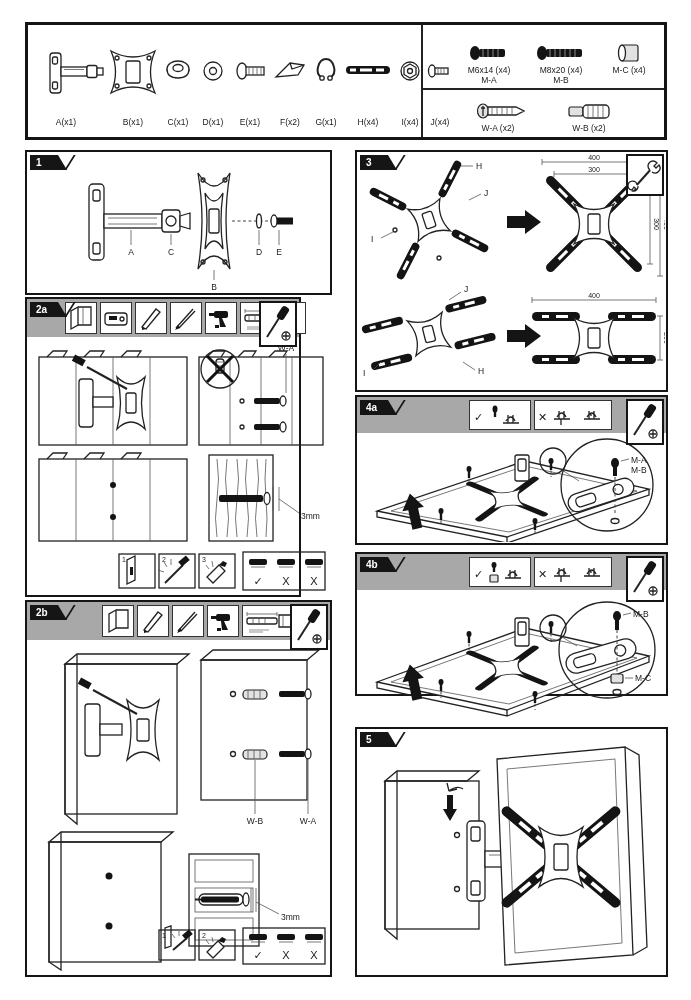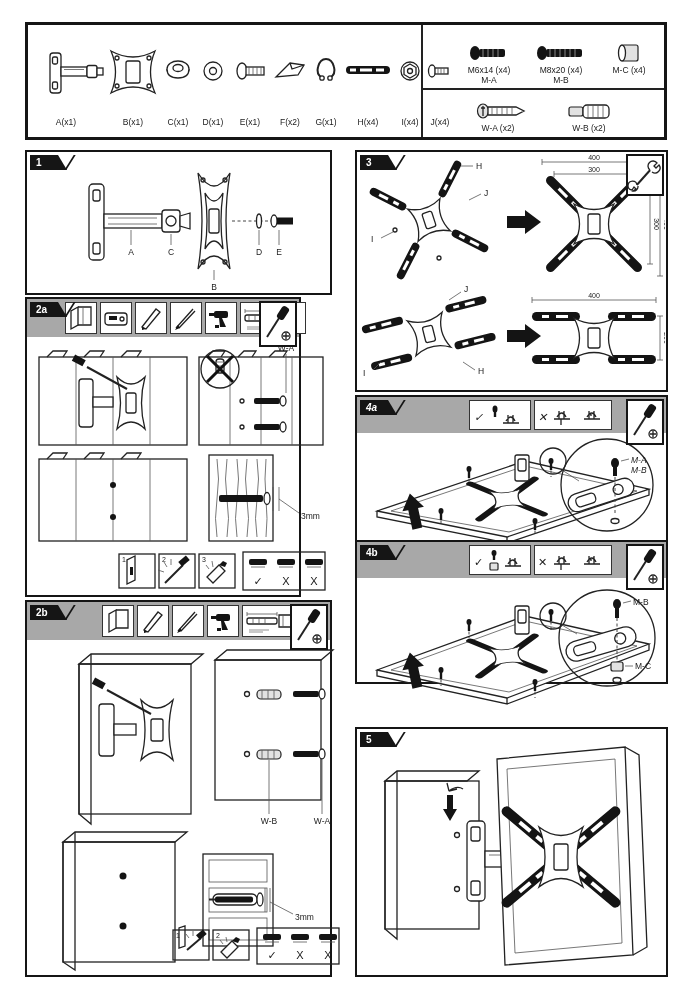--- a/index.html
+++ b/index.html
@@ -389,21 +389,21 @@
           <rect x="278" y="220" width="18" height="6" rx="2" class="bk"></rect>
             <line x1="280" y1="228" x2="294" y2="228" class="thin"></line>
         </g>
         <text x="231" y="246" text-anchor="middle" class="mark">✓</text>
         <text x="259" y="246" text-anchor="middle" class="mark">X</text>
         <text x="287" y="246" text-anchor="middle" class="mark">X</text>
       </g>
     </svg>
   </div>
 
-  <div class="panel" style="left:25px;top:600px;width:307px;height:377px;padding-left:14px;">
+  <div class="panel" style="left:25px;top:600px;width:307px;height:377px;">
     <div class="tabwrap">
       <div class="tab">2b</div>
       <div class="slash"></div>
     </div>
     <div class="hdr"></div>
     <div class="iconrow" style="left:75px;">
       <div class="ibox" style="width:32px;height:32px;">
         <svg width="30" height="30">
             <path d="M6 26 L6 8 L13 4 L13 22 Z" fill="#cfcfcf" class="s"></path>
             <path d="M13 4 L25 4 L25 22 L13 22" class="s"></path>
@@ -687,21 +687,21 @@
         <path d="M -20 -20 Q 0 -9 20 -20 Q 9 0 20 20 Q 0 9 -20 20 Q -9 0 -20 -20 Z" class="sf"></path>
         <rect x="-6" y="-10" width="12" height="20" rx="2" class="s"></rect>
         <path d="M-62 -38 h124 M-62 -35 v-6 M62 -35 v-6" class="thin"></path>
         <text x="0" y="-40" text-anchor="middle" class="txts">400</text>
         <path d="M66 -22 v44 M63 -22 h6 M63 22 h6" class="thin"></path>
         <text x="70" y="0" class="txts" transform="rotate(90 70 0)" text-anchor="middle">200</text>
       </g>
     </svg>
   </div>
 
-  <div class="panel" style="left:355px;top:395px;width:313px;height:150px;font-style:italic;">
+  <div class="panel" style="left:355px;top:395px;width:313px;height:150px;">
     <div class="tabwrap">
       <div class="tab">4a</div>
       <div class="slash"></div>
     </div>
     <div class="hdr" style="height:36px;"></div>
     <div class="iconrow" style="left:112px;top:3px;">
       <div class="ibox" style="width:62px;height:30px;">
         <svg width="60" height="28">
           <text x="4" y="20" class="mark">✓</text>
           <ellipse cx="25" cy="8" rx="2.5" ry="3.5" class="bk"></ellipse>
@@ -783,21 +783,21 @@
           <rect x="256" y="33" width="4" height="10" class="bk"></rect>
         <path d="M258 44 v38" class="dash"></path>
         <ellipse cx="258" cy="88" rx="4" ry="2.5" class="s"></ellipse>
         <line x1="264" y1="28" x2="272" y2="26" class="thin"></line>
         <text x="274" y="30" class="txt">M-A</text>
         <text x="274" y="40" class="txt">M-B</text>
       </g>
     </svg>
   </div>
 
-  <div class="panel" style="left:355px;top:540px;width:313px;height:144px;">
+  <div class="panel" style="left:355px;top:552px;width:313px;height:144px;">
     <div class="tabwrap">
       <div class="tab">4b</div>
       <div class="slash"></div>
     </div>
     <div class="hdr" style="height:36px;"></div>
     <div class="iconrow" style="left:112px;top:3px;">
       <div class="ibox" style="width:62px;height:30px;">
         <svg width="60" height="28">
           <text x="4" y="20" class="mark">✓</text>
           <ellipse cx="24" cy="7" rx="2.5" ry="3" class="bk"></ellipse>

